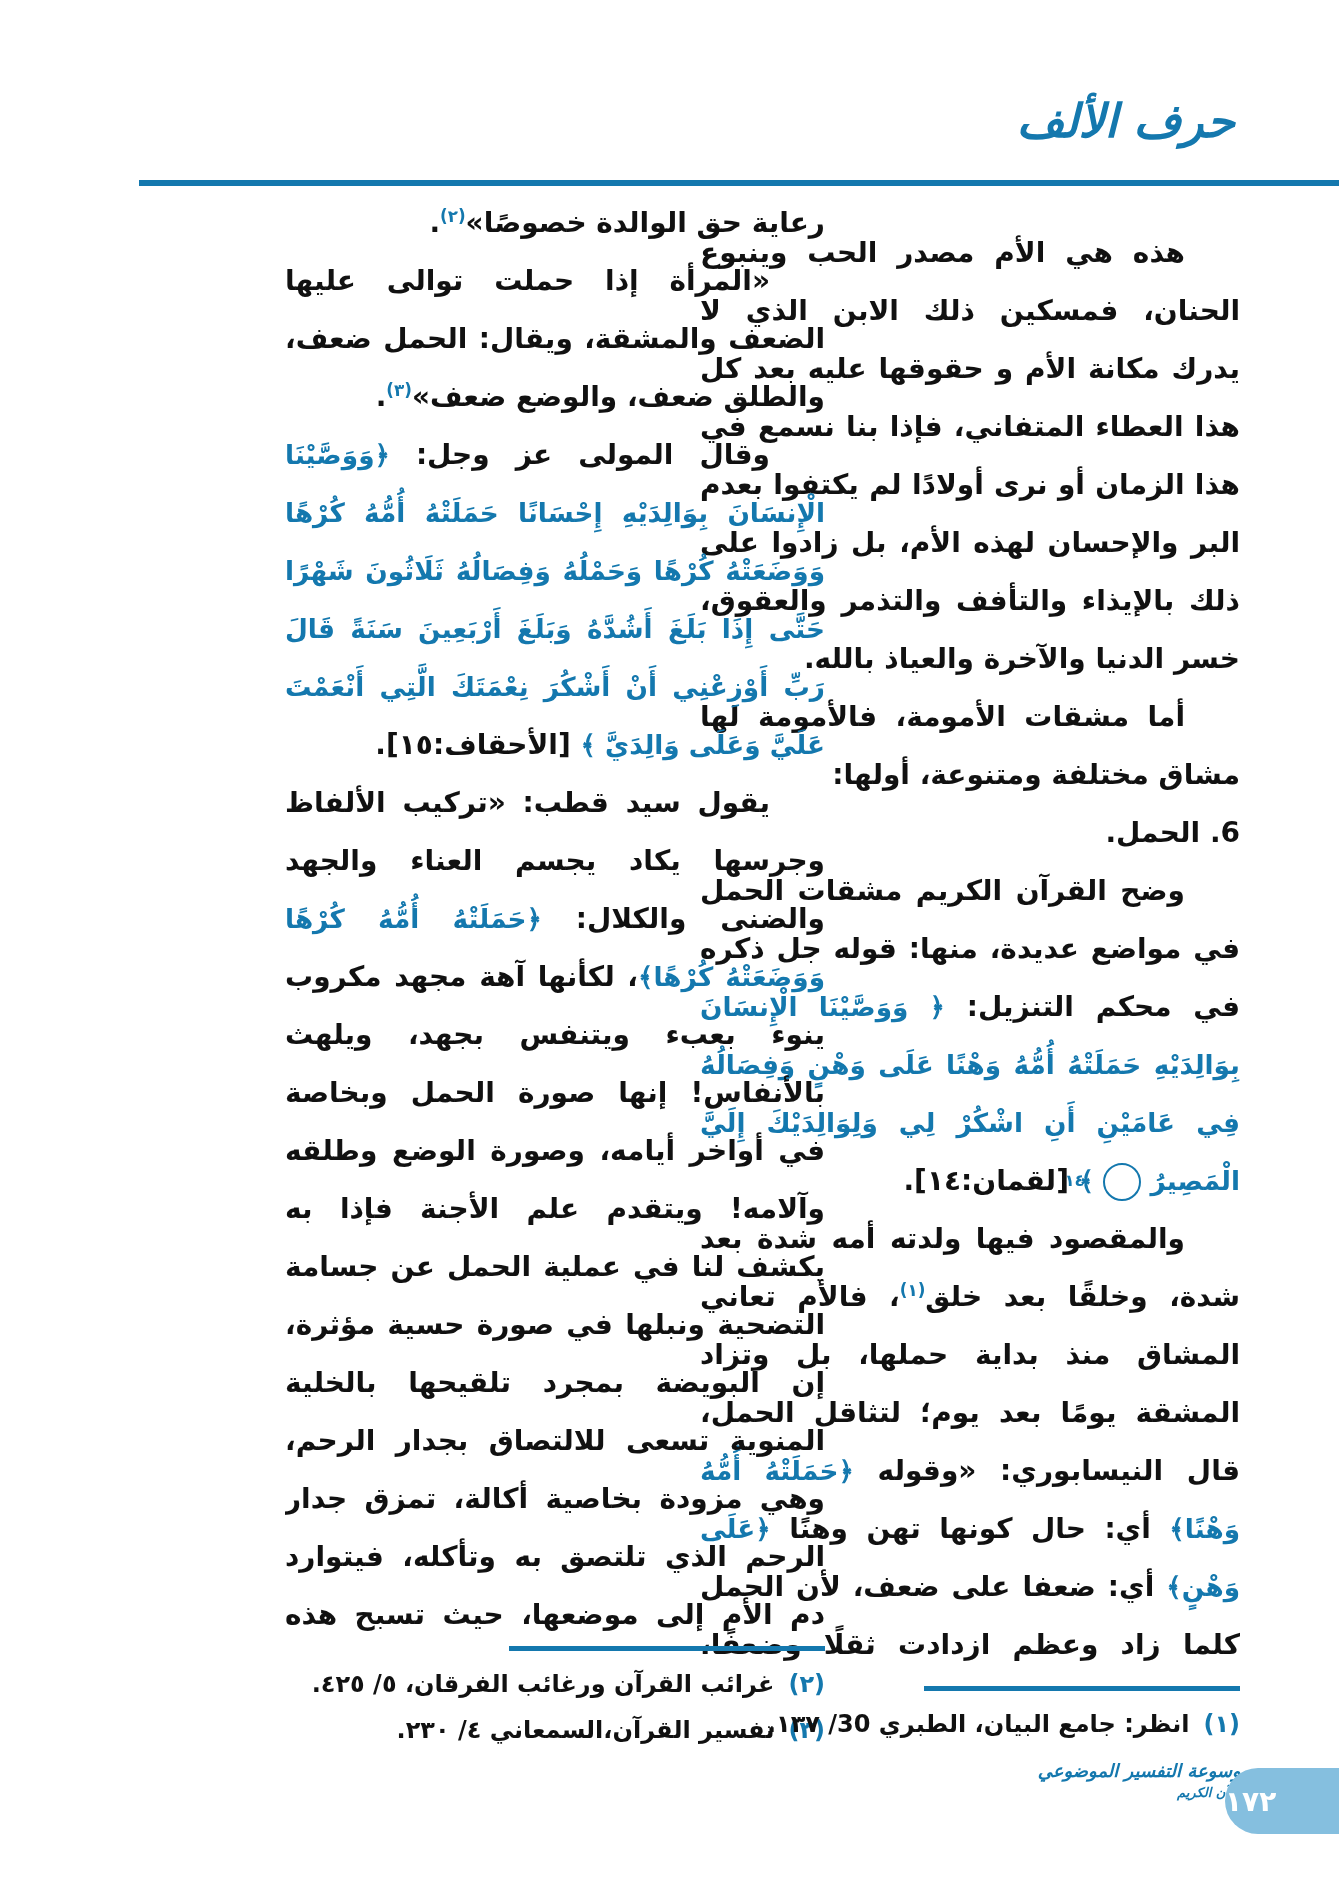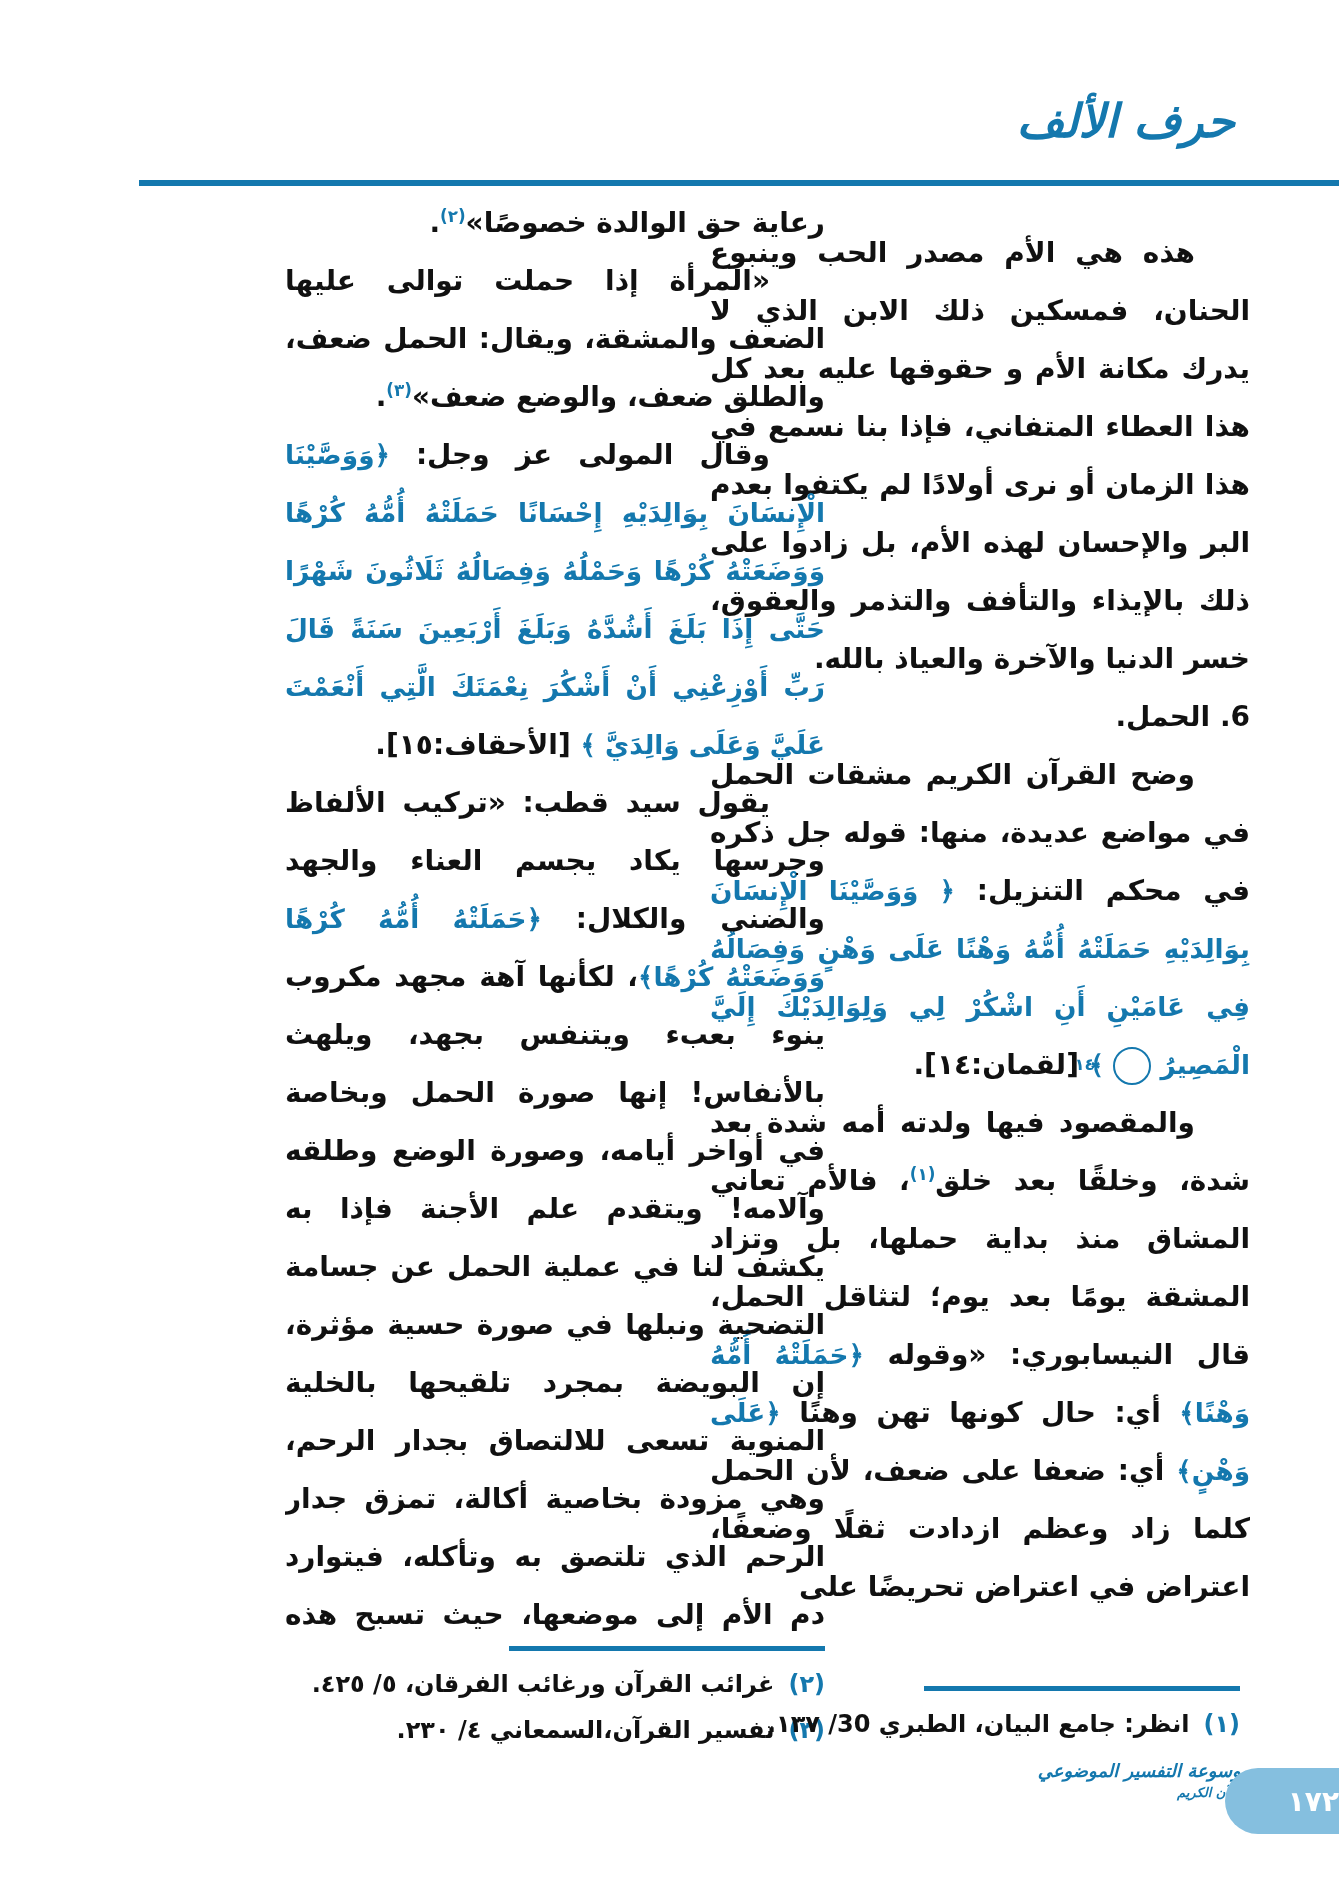--- a/index.html
+++ b/index.html
@@ -39,21 +39,21 @@
   .col{
     position:absolute;
     width:540px;
     font-size:28px;
     line-height:58px;
     text-align:justify;
     font-weight:bold;
     color:var(--body-text);
     overflow:hidden;
   }
-  .col-right{right:89px;top:224px;height:1452px;}
+  .col-right{right:99px;top:224px;height:1452px;}
   .col-left{left:146px;top:194px;height:1444px;}
   .para{margin:0;padding:0;}
   .para.indent{text-indent:55px;}
   .para.heading{font-weight:900;}
   .seg-verse{
     color:var(--accent);
     font-size:0.94em;
   }
   .seg-verse-num{
     display:inline-block;
@@ -107,37 +107,38 @@
   }
   .logo-line1{font-size:18px;line-height:26px;white-space:nowrap;}
   .logo-line2{font-size:13px;line-height:18px;white-space:nowrap;}
   
   .page-tab{
     position:absolute;
     right:0;top:1768px;
     width:114px;height:66px;
     background:var(--tab-bg);
     border-radius:33px 0 0 33px;
-    display:flex;align-items:center;justify-content:flex-start;
+    display:flex;align-items:center;justify-content:flex-end;
     color:var(--tab-text);
     font-size:28px;
     font-weight:bold;
   }
 </style>
 </head>
 <body>
 
 <div class="page">
 
   <div class="chapter-title">حرف الألف</div>
 
   <div class="header-rule"></div>
 
   <div class="col col-right">
     <p class="para indent"><span class="seg seg-text">هذه هي الأم مصدر الحب وينبوع الحنان، فمسكين ذلك الابن الذي لا يدرك مكانة الأم و حقوقها عليه بعد كل هذا العطاء المتفاني، فإذا بنا نسمع في هذا الزمان أو نرى أولادًا لم يكتفوا بعدم البر والإحسان لهذه الأم، بل زادوا على ذلك بالإيذاء والتأفف والتذمر والعقوق، خسر الدنيا والآخرة والعياذ بالله.</span></p>
+    <p class="para indent"><span class="seg seg-text">أما مشقات الأمومة، فالأمومة لها مشاق مختلفة ومتنوعة، أولها:</span></p>
     <p class="para heading"><span class="seg seg-text">6. الحمل.</span></p>
     <p class="para indent"><span class="seg seg-text">وضح القرآن الكريم مشقات الحمل في مواضع عديدة، منها: قوله جل ذكره في محكم التنزيل: </span><span class="seg seg-verse">﴿ وَوَصَّيْنَا الْإِنسَانَ بِوَالِدَيْهِ حَمَلَتْهُ أُمُّهُ وَهْنًا عَلَى وَهْنٍ وَفِصَالُهُ فِي عَامَيْنِ أَنِ اشْكُرْ لِي وَلِوَالِدَيْكَ إِلَيَّ الْمَصِيرُ </span><span class="seg seg-verse-num">١٤</span><span class="seg seg-verse"> ﴾</span><span class="seg seg-text"> [لقمان:١٤].</span></p>
     <p class="para indent"><span class="seg seg-text">والمقصود فيها ولدته أمه شدة بعد شدة، وخلقًا بعد خلق</span><span class="seg seg-footnote-ref">(١)</span><span class="seg seg-text">، فالأم تعاني المشاق منذ بداية حملها، بل وتزاد المشقة يومًا بعد يوم؛ لتثاقل الحمل، قال النيسابوري: «وقوله </span><span class="seg seg-verse">﴿حَمَلَتْهُ أُمُّهُ وَهْنًا﴾</span><span class="seg seg-text"> أي: حال كونها تهن وهنًا </span><span class="seg seg-verse">﴿عَلَى وَهْنٍ﴾</span><span class="seg seg-text"> أي: ضعفا على ضعف، لأن الحمل كلما زاد وعظم ازدادت ثقلًا وضعفًا، اعتراض في اعتراض تحريضًا على</span></p>
   </div>
 
   <div class="col col-left">
     <p class="para"><span class="seg seg-text">رعاية حق الوالدة خصوصًا»</span><span class="seg seg-footnote-ref">(٢)</span><span class="seg seg-text">.</span></p>
     <p class="para indent"><span class="seg seg-text">«المرأة إذا حملت توالى عليها الضعف والمشقة، ويقال: الحمل ضعف، والطلق ضعف، والوضع ضعف»</span><span class="seg seg-footnote-ref">(٣)</span><span class="seg seg-text">.</span></p>
     <p class="para indent"><span class="seg seg-text">وقال المولى عز وجل: </span><span class="seg seg-verse">﴿وَوَصَّيْنَا الْإِنسَانَ بِوَالِدَيْهِ إِحْسَانًا حَمَلَتْهُ أُمُّهُ كُرْهًا وَوَضَعَتْهُ كُرْهًا وَحَمْلُهُ وَفِصَالُهُ ثَلَاثُونَ شَهْرًا حَتَّى إِذَا بَلَغَ أَشُدَّهُ وَبَلَغَ أَرْبَعِينَ سَنَةً قَالَ رَبِّ أَوْزِعْنِي أَنْ أَشْكُرَ نِعْمَتَكَ الَّتِي أَنْعَمْتَ عَلَيَّ وَعَلَى وَالِدَيَّ ﴾</span><span class="seg seg-text"> [الأحقاف:١٥].</span></p>
     <p class="para indent"><span class="seg seg-text">يقول سيد قطب: «تركيب الألفاظ وجرسها يكاد يجسم العناء والجهد والضنى والكلال: </span><span class="seg seg-verse">﴿حَمَلَتْهُ أُمُّهُ كُرْهًا وَوَضَعَتْهُ كُرْهًا﴾</span><span class="seg seg-text">، لكأنها آهة مجهد مكروب ينوء بعبء ويتنفس بجهد، ويلهث بالأنفاس! إنها صورة الحمل وبخاصة في أواخر أيامه، وصورة الوضع وطلقه وآلامه! ويتقدم علم الأجنة فإذا به يكشف لنا في عملية الحمل عن جسامة التضحية ونبلها في صورة حسية مؤثرة، إن البويضة بمجرد تلقيحها بالخلية المنوية تسعى للالتصاق بجدار الرحم، وهي مزودة بخاصية أكالة، تمزق جدار الرحم الذي تلتصق به وتأكله، فيتوارد دم الأم إلى موضعها، حيث تسبح هذه البويضة الملقحة دائمًا في بركة من دم الأم الغني بكل ما في جسمها من خلاصات وتمتصه</span></p>

